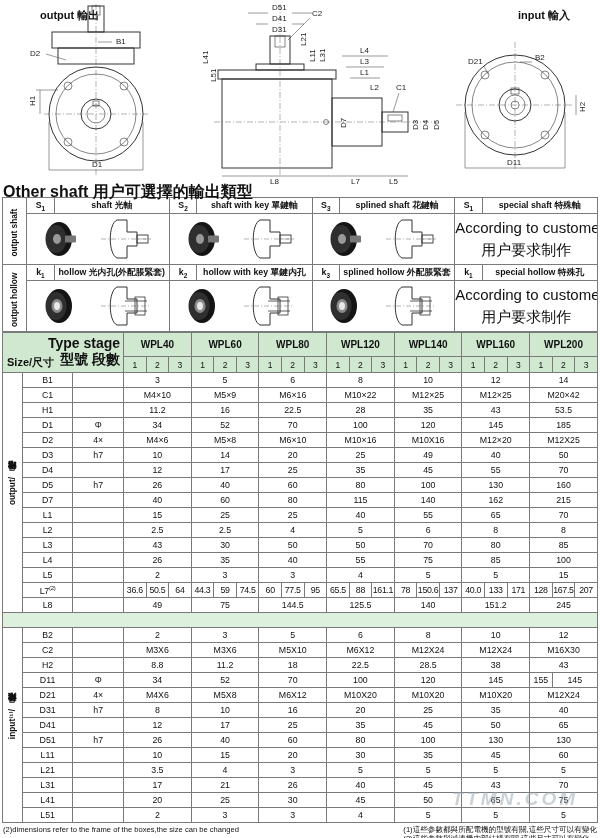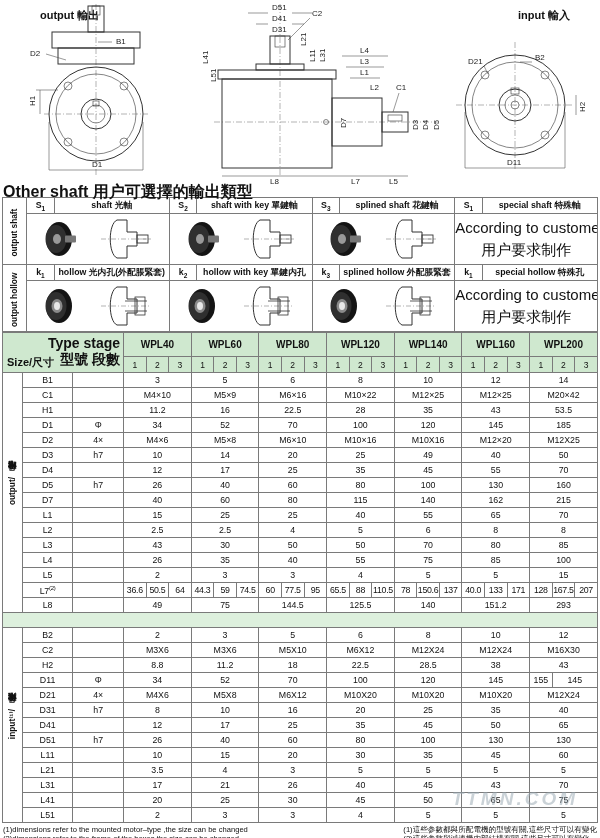--- a/index.html
+++ b/index.html
@@ -538,41 +538,41 @@
         <td class="dense">50.5</td>
         <td class="dense">64</td>
         <td class="dense">44.3</td>
         <td class="dense">59</td>
         <td class="dense">74.5</td>
         <td class="dense">60</td>
         <td class="dense">77.5</td>
         <td class="dense">95</td>
         <td class="dense">65.5</td>
         <td class="dense">88</td>
-        <td class="dense">110.5</td>
+        <td class="dense">161.1</td>
         <td class="dense">78</td>
         <td class="dense">150.6</td>
         <td class="dense">137</td>
         <td class="dense">40.0</td>
         <td class="dense">133</td>
         <td class="dense">171</td>
         <td class="dense">128</td>
         <td class="dense">167.5</td>
         <td class="dense">207</td>
       </tr>
       <tr>
         <td class="param-cell">L8</td>
         <td class="mod-cell"></td>
         <td colspan="3">49</td>
         <td colspan="3">75</td>
         <td colspan="3">144.5</td>
         <td colspan="3">125.5</td>
         <td colspan="3">140</td>
         <td colspan="3">151.2</td>
-        <td colspan="3">293</td>
+        <td colspan="3">245</td>
       </tr>
       <tr class="sep-row">
         <td colspan="24"></td>
       </tr>
       <tr>
         <td rowspan="13"><span class="vert">input⁽¹⁾/輸入端尺寸</span></td>
         <td class="param-cell">B2</td>
         <td class="mod-cell"></td>
         <td colspan="3">2</td>
         <td colspan="3">3</td>
@@ -713,21 +713,20 @@
         <td colspan="3">4</td>
         <td colspan="3">5</td>
         <td colspan="3">5</td>
         <td colspan="3">5</td>
       </tr>
     </tbody>
 </table>
 
 <div class="footnotes">
   <div>
-    <div>(1)dimensions refer to the mounted motor–type ,the size can be changed</div>
     <div>(2)dimensions refer to the frame of the boxes,the size can be changed</div>
   </div>
   <div>
     <div>(1)這些参數都與所配電機的型號有關,這些尺寸可以有變化</div>
     <div>(2)這些参數與減速機内部結構有關,這些尺寸可以有變化</div>
   </div>
 </div>
 
 <div class="watermark">TTMN.COM</div>
 

